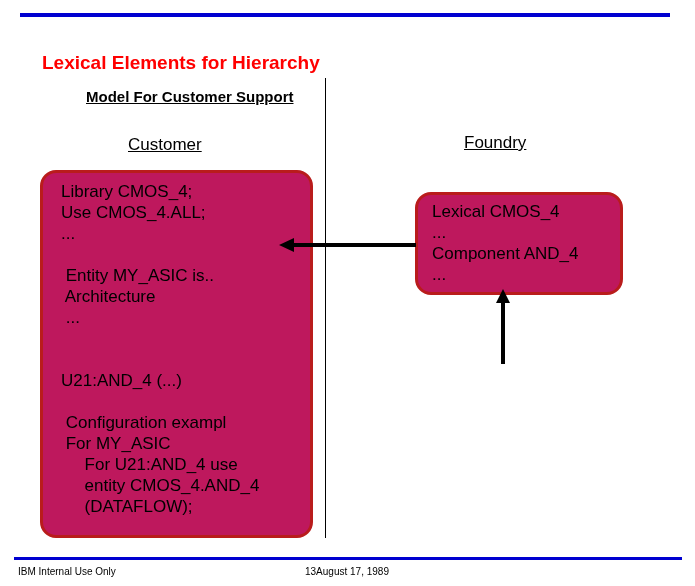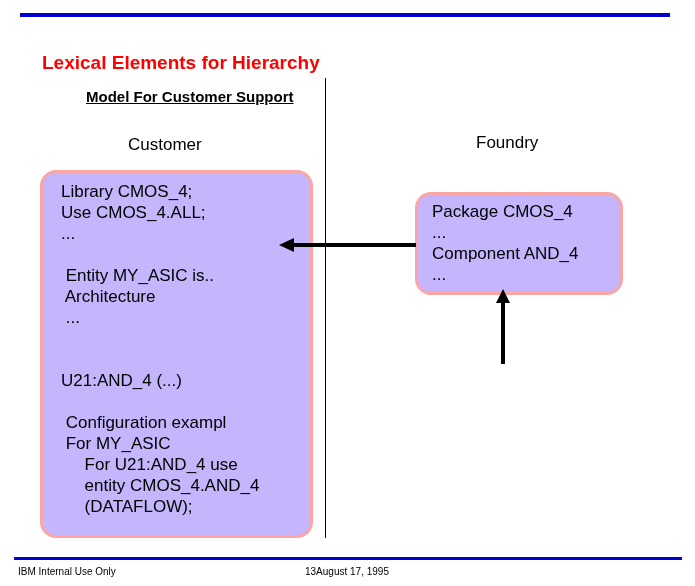--- a/index.html
+++ b/index.html
@@ -63,41 +63,42 @@
     text-decoration: underline;
     white-space: nowrap;
     margin-left: 44px;
   }
 
   .col-head {
     position: absolute;
     font-size: 17px;
     font-weight: normal;
     color: #000000;
+    text-decoration: underline;
     white-space: nowrap;
   }
   .col-head.customer { left: 128px; top: 135px; }
-  .col-head.foundry  { left: 464px; top: 133px; margin-left: 12px; }
+  .col-head.foundry  { left: 464px; top: 133px; }
 
   
   .divider {
     position: absolute;
     left: 325px;
     top: 78px;
     width: 1px;
     height: 460px;
     background: #000000;
   }
 
   
   .box {
     position: absolute;
-    border: 3px solid #fca5a5;
+    border: 3px solid #b91c1c;
     border-radius: 16px;
-    background: #c4b5fd;
+    background: #be185d;
     box-sizing: border-box;
   }
   .box-customer {
     left: 40px;
     top: 170px;
     width: 273px;
     height: 368px;
   }
   .box-package {
     left: 415px;
@@ -219,32 +220,32 @@
 U21:AND_4 (...)
 
  Configuration exampl
  For MY_ASIC
      For U21:AND_4 use
      entity CMOS_4.AND_4
      (DATAFLOW);</div>
   </div>
 
   <div class="box box-package">
-    <div class="code code-package">Package CMOS_4
+    <div class="code code-package">Lexical CMOS_4
 ...
 Component AND_4
 ...</div>
   </div>
 
 
   <div class="arrow-h-line"></div>
   <div class="arrow-h-head"></div>
 
   <div class="arrow-v-line"></div>
   <div class="arrow-v-head"></div>
 
   <div class="rule-bottom"></div>
 
   <div class="footer-left">IBM Internal Use Only</div>
 
-  <div class="footer-center">13August 17, 1995</div>
+  <div class="footer-center">13August 17, 1989</div>
 
 </div>
 
 </body></html>

